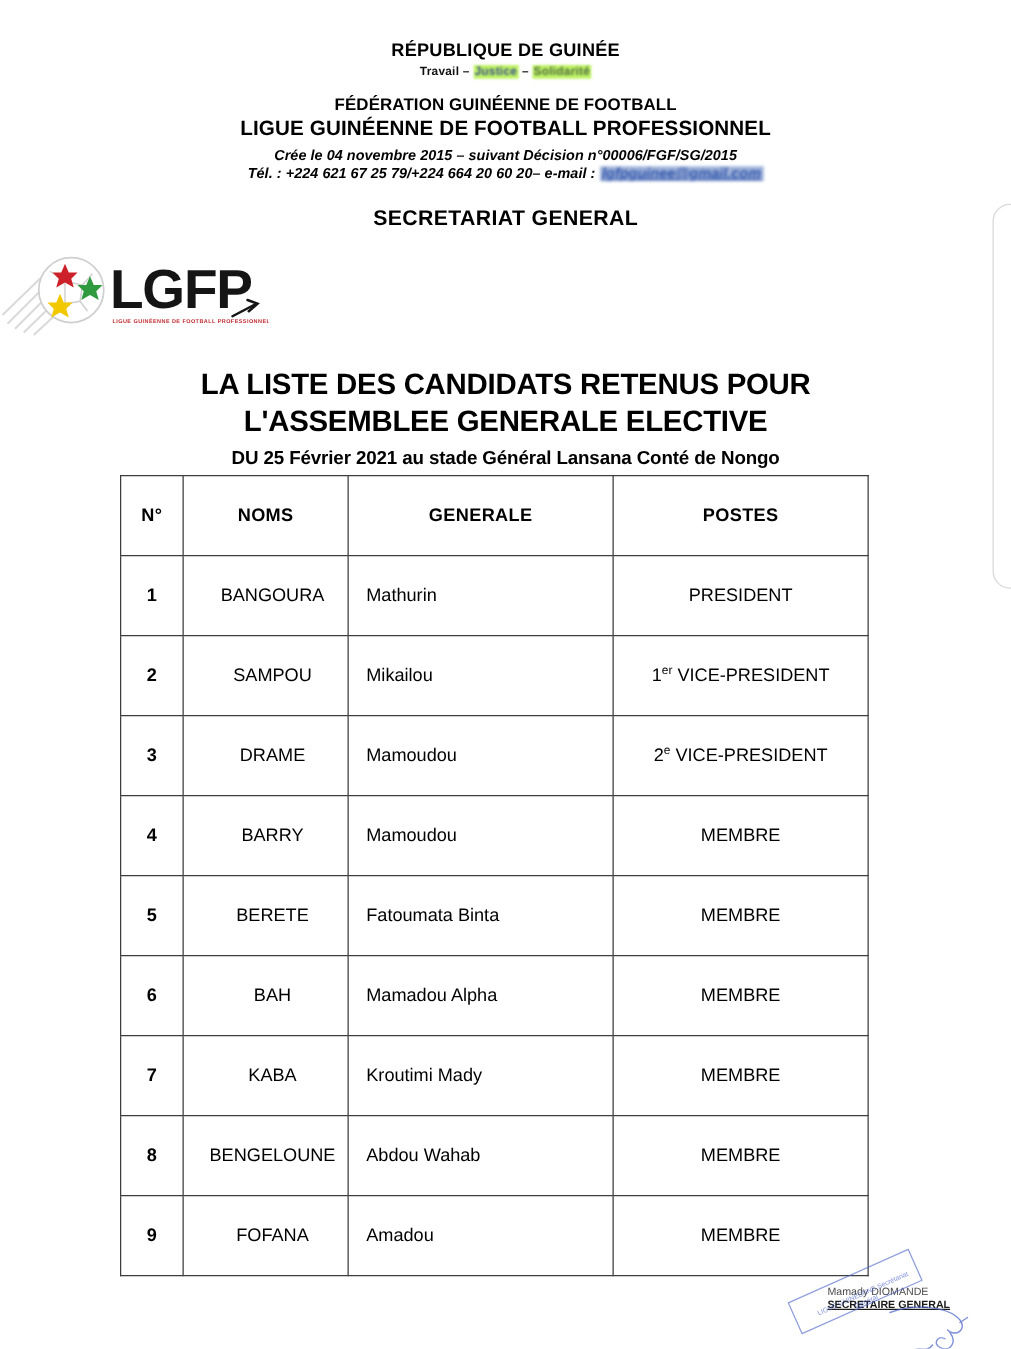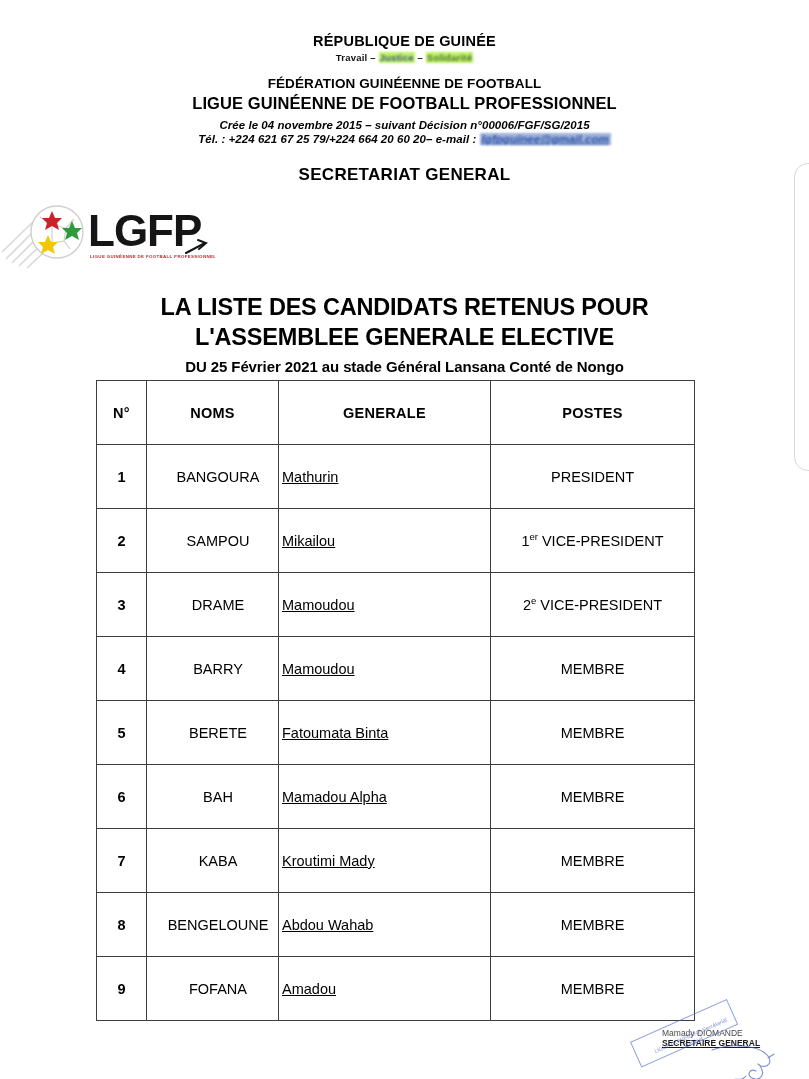--- a/index.html
+++ b/index.html
@@ -167,21 +167,21 @@
   col.c-nom    { width: 132px; }
   col.c-prenom { width: 212px; }
   col.c-poste  { width: 204px; }
 
   td.num {
     text-align: center;
     font-weight: bold;
     font-size: 15px;
   }
   td.nom    { padding-left: 12px; text-align: center; }
-  td.prenom { padding-left: 3px; text-decoration: underline; }
+  td.prenom { padding-left: 14px; }
   td.poste  { text-align: center; }
   td.poste sup {
     font-size: 9.5px;
     vertical-align: super;
     line-height: 0;
   }
 
   
   .sign-block {
     position: absolute;

